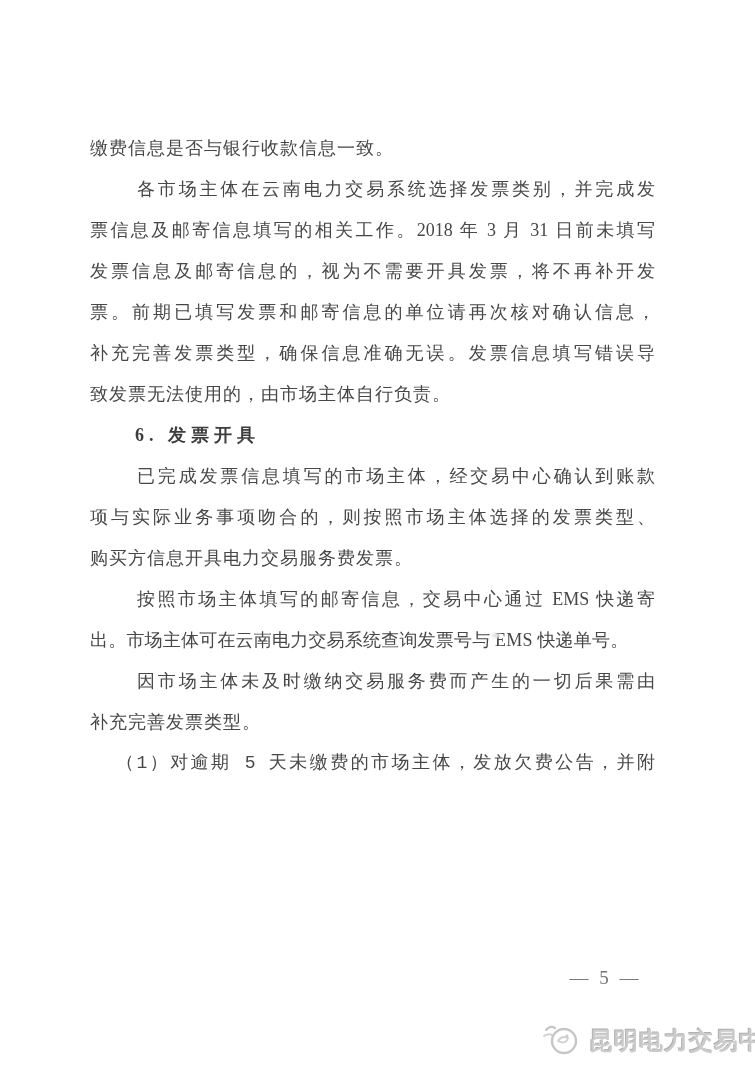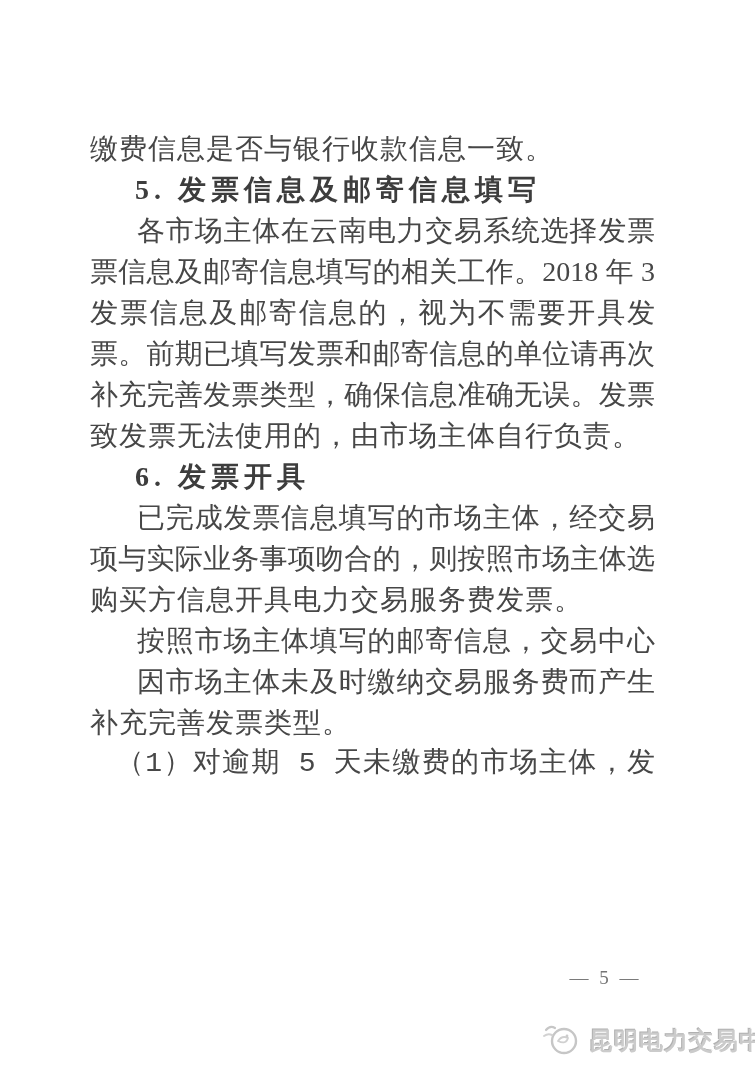--- a/index.html
+++ b/index.html
@@ -15,21 +15,21 @@
     background: #ffffff;
   }
   .content {
     position: absolute;
     left: 90px; top: 128px;
     width: 565px;
   }
   .line {
     height: 41px;
     line-height: 41px;
-    font-size: 28px;
+    font-size: 18px;
     color: #474747;
     letter-spacing: 1px;
     white-space: nowrap;
   }
   .line.justify {
     white-space: normal;
     letter-spacing: 0;
     text-align: justify;
     text-align-last: justify;
     overflow: hidden;
@@ -83,32 +83,32 @@
     filter: blur(1px);
   }
 </style>
 </head>
 <body>
 
 <div class="page">
 
   <div class="content">
     <div class="line">缴费信息是否与银行收款信息一致。</div>
-    <div class="line heading">5. 发票信息及邮寄信息填写</div>
     <div class="line indent justify">各市场主体在云南电力交易系统选择发票类别，并完成发</div>
     <div class="line justify">票信息及邮寄信息填写的相关工作。2018 年 3 月 31 日前未填写</div>
     <div class="line justify">发票信息及邮寄信息的，视为不需要开具发票，将不再补开发</div>
     <div class="line justify">票。前期已填写发票和邮寄信息的单位请再次核对确认信息，</div>
     <div class="line justify">补充完善发票类型，确保信息准确无误。发票信息填写错误导</div>
     <div class="line">致发票无法使用的，由市场主体自行负责。</div>
     <div class="line heading">6. 发票开具</div>
     <div class="line indent justify">已完成发票信息填写的市场主体，经交易中心确认到账款</div>
     <div class="line justify">项与实际业务事项吻合的，则按照市场主体选择的发票类型、</div>
     <div class="line">购买方信息开具电力交易服务费发票。</div>
     <div class="line indent justify">按照市场主体填写的邮寄信息，交易中心通过 EMS 快递寄</div>
+    <div class="line wide">出。市场主体可在云南电力交易系统查询发票号与 EMS 快递单号。</div>
     <div class="line indent justify">因市场主体未及时缴纳交易服务费而产生的一切后果需由</div>
     <div class="line">补充完善发票类型。</div>
     <div class="line indent-paren justify">（1）对逾期 5 天未缴费的市场主体，发放欠费公告，并附</div>
   </div>
 
   <span class="scan-speck"></span>
 
   <div class="page-number">— 5 —</div>
 
   <div class="footer-brand">

